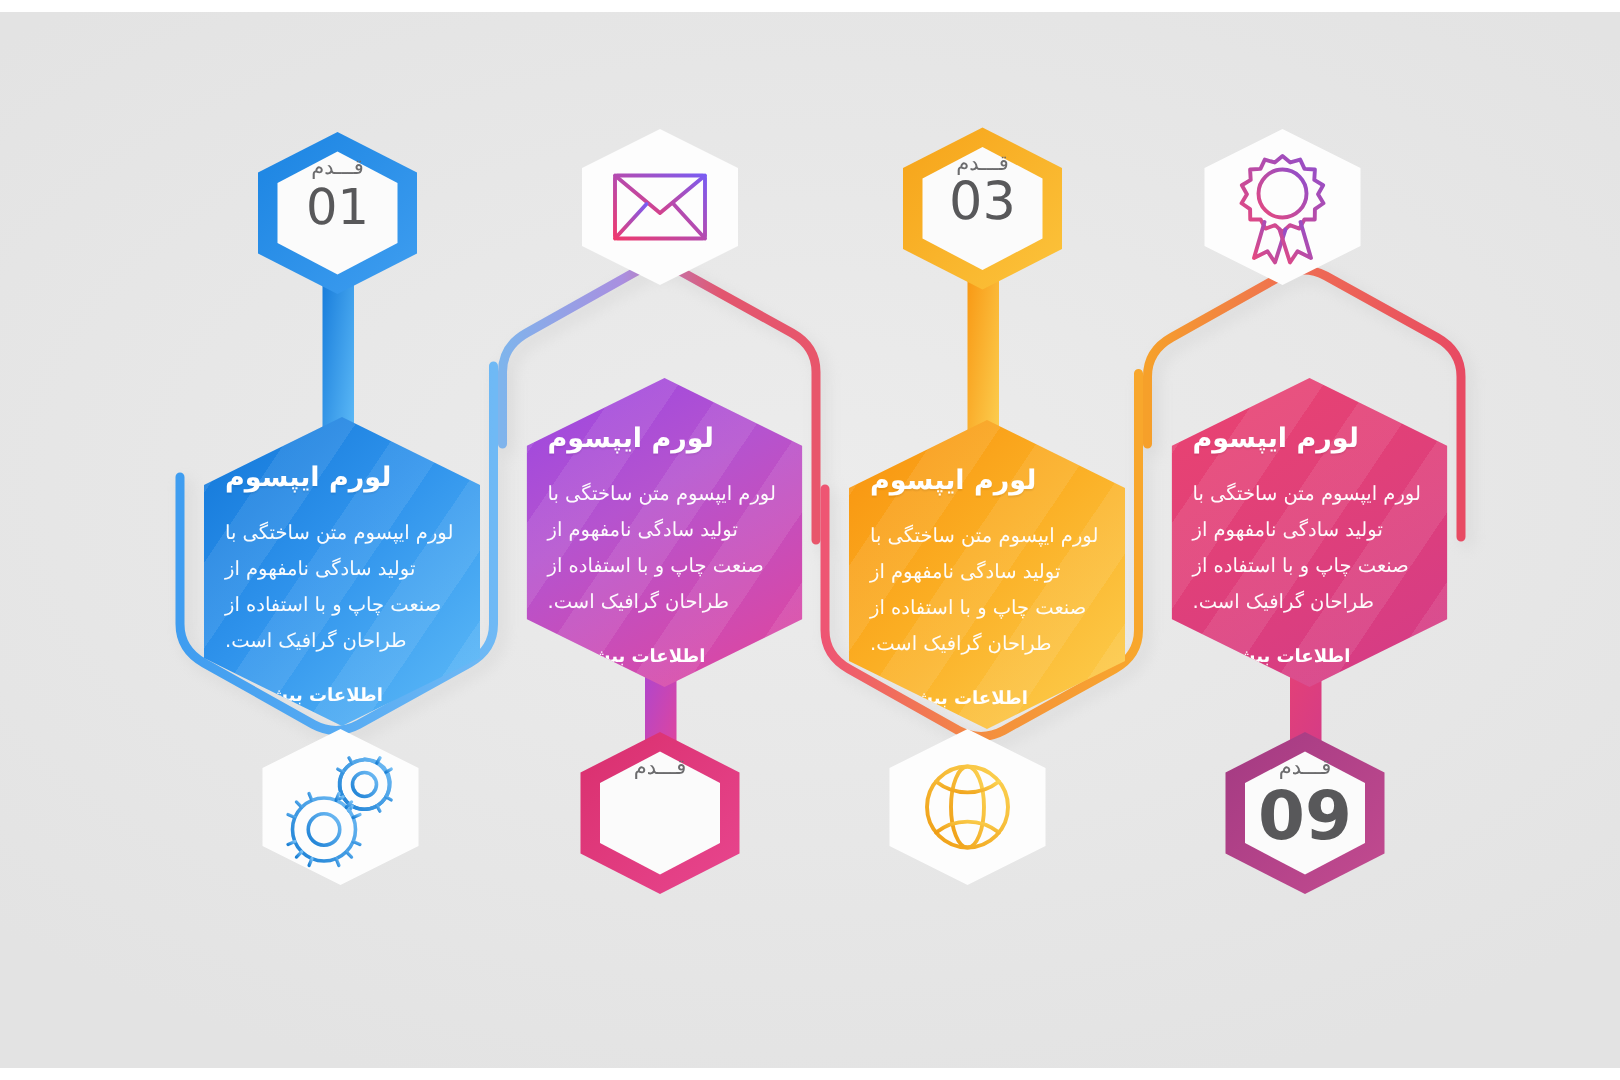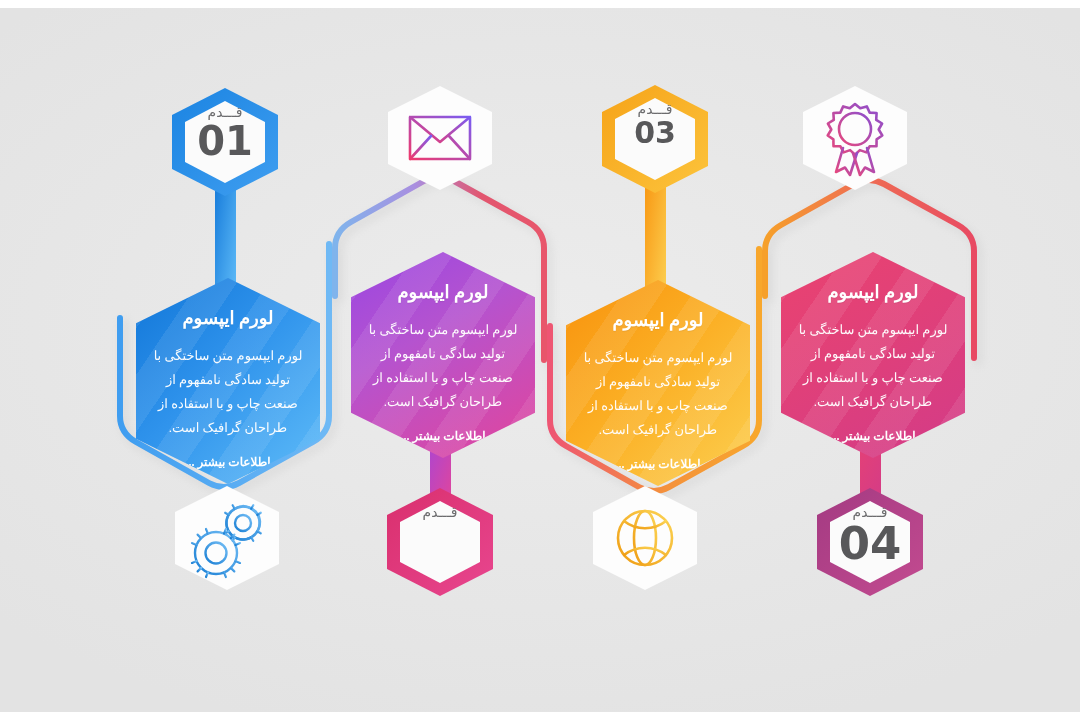--- a/index.html
+++ b/index.html
@@ -44,22 +44,21 @@
   
   .card {
     position: absolute;
     width: 176px;
     height: 200px;
     left: 12px;
     -webkit-clip-path: polygon(50% 0%, 100% 22%, 100% 78%, 50% 100%, 0% 78%, 0% 22%);
     clip-path: polygon(50% 0%, 100% 22%, 100% 78%, 50% 100%, 0% 78%, 0% 22%);
     box-sizing: border-box;
     padding: 30px 14px 0 14px;
-    text-align: center;
-    font-family: Liberation Serif, serif;
+    text-align: left;
   }
   .card-sheen {
     position: absolute;
     left: -40px;
     top: -40px;
     width: 280px;
     height: 300px;
     background: repeating-linear-gradient(
       -56deg,
       rgba(255,255,255,0.00) 0px,
@@ -246,35 +245,35 @@
   <div class="card" style="left:781px; top:252px; width:184px; height:206px;
               background: linear-gradient(150deg,#ea4370 0%,#e04079 45%,#d33b88 100%);">
     <div class="card-sheen"></div>
     <div class="card-title">لورم ایپسوم</div>
     <div class="card-body">لورم ایپسوم متن ساختگی با تولید سادگی نامفهوم از صنعت چاپ و با استفاده از طراحان گرافیک است.</div>
     <div class="card-link">اطلاعات بیشتر ...</div>
   </div>
 
   <div class="badge-text" style="position:absolute; left:167px; top:105px; width:116px; text-align:center; line-height:1;">
     <span class="step-word" style="display:block;font-size:14px;color:#6c6c6e;letter-spacing:1px;">قـــدم</span>
-    <span class="step-num" style="display:block;font-size:40px;font-weight:bold;color:#58585a;margin-top:2px;">01</span>
+    <span class="step-num" style="display:block;font-size:33px;font-weight:normal;color:#58585a;margin-top:2px;">01</span>
   </div>
 
   <div class="badge-text" style="position:absolute; left:597px; top:102px; width:116px; text-align:center; line-height:1;">
     <span class="step-word" style="display:block;font-size:14px;color:#6c6c6e;letter-spacing:1px;">قـــدم</span>
-    <span class="step-num" style="display:block;font-size:30px;font-weight:bold;color:#58585a;margin-top:2px;">03</span>
+    <span class="step-num" style="display:block;font-size:35px;font-weight:normal;color:#58585a;margin-top:2px;">03</span>
   </div>
 
   <div class="badge-text" style="position:absolute; left:382px; top:505px; width:116px; text-align:center; line-height:1;">
     <span class="step-word" style="display:block;font-size:14px;color:#6c6c6e;letter-spacing:1px;">قـــدم</span>
   </div>
 
   <div class="badge-text" style="position:absolute; left:812px; top:505px; width:116px; text-align:center; line-height:1;">
     <span class="step-word" style="display:block;font-size:14px;color:#6c6c6e;letter-spacing:1px;">قـــدم</span>
-    <span class="step-num" style="display:block;font-size:45px;font-weight:bold;color:#58585a;margin-top:2px;">04</span>
+    <span class="step-num" style="display:block;font-size:45px;font-weight:bold;color:#58585a;margin-top:2px;">09</span>
   </div>
 
   <div class="layer">
     <svg width="1080" height="720" viewBox="0 0 1080 720" xmlns="http://www.w3.org/2000/svg">
 
       <g>
         <polygon points="440,86 492,112 492,164 440,190 388,164 388,112" fill="#fdfdfd"></polygon>
         <g fill="none" stroke="url(#ig-mail)" stroke-width="2.6" stroke-linejoin="round" stroke-linecap="round">
           <rect x="410" y="117" width="60" height="42" rx="1.5"></rect>
           <path d="M410,117 L440,142 L470,117"></path>

